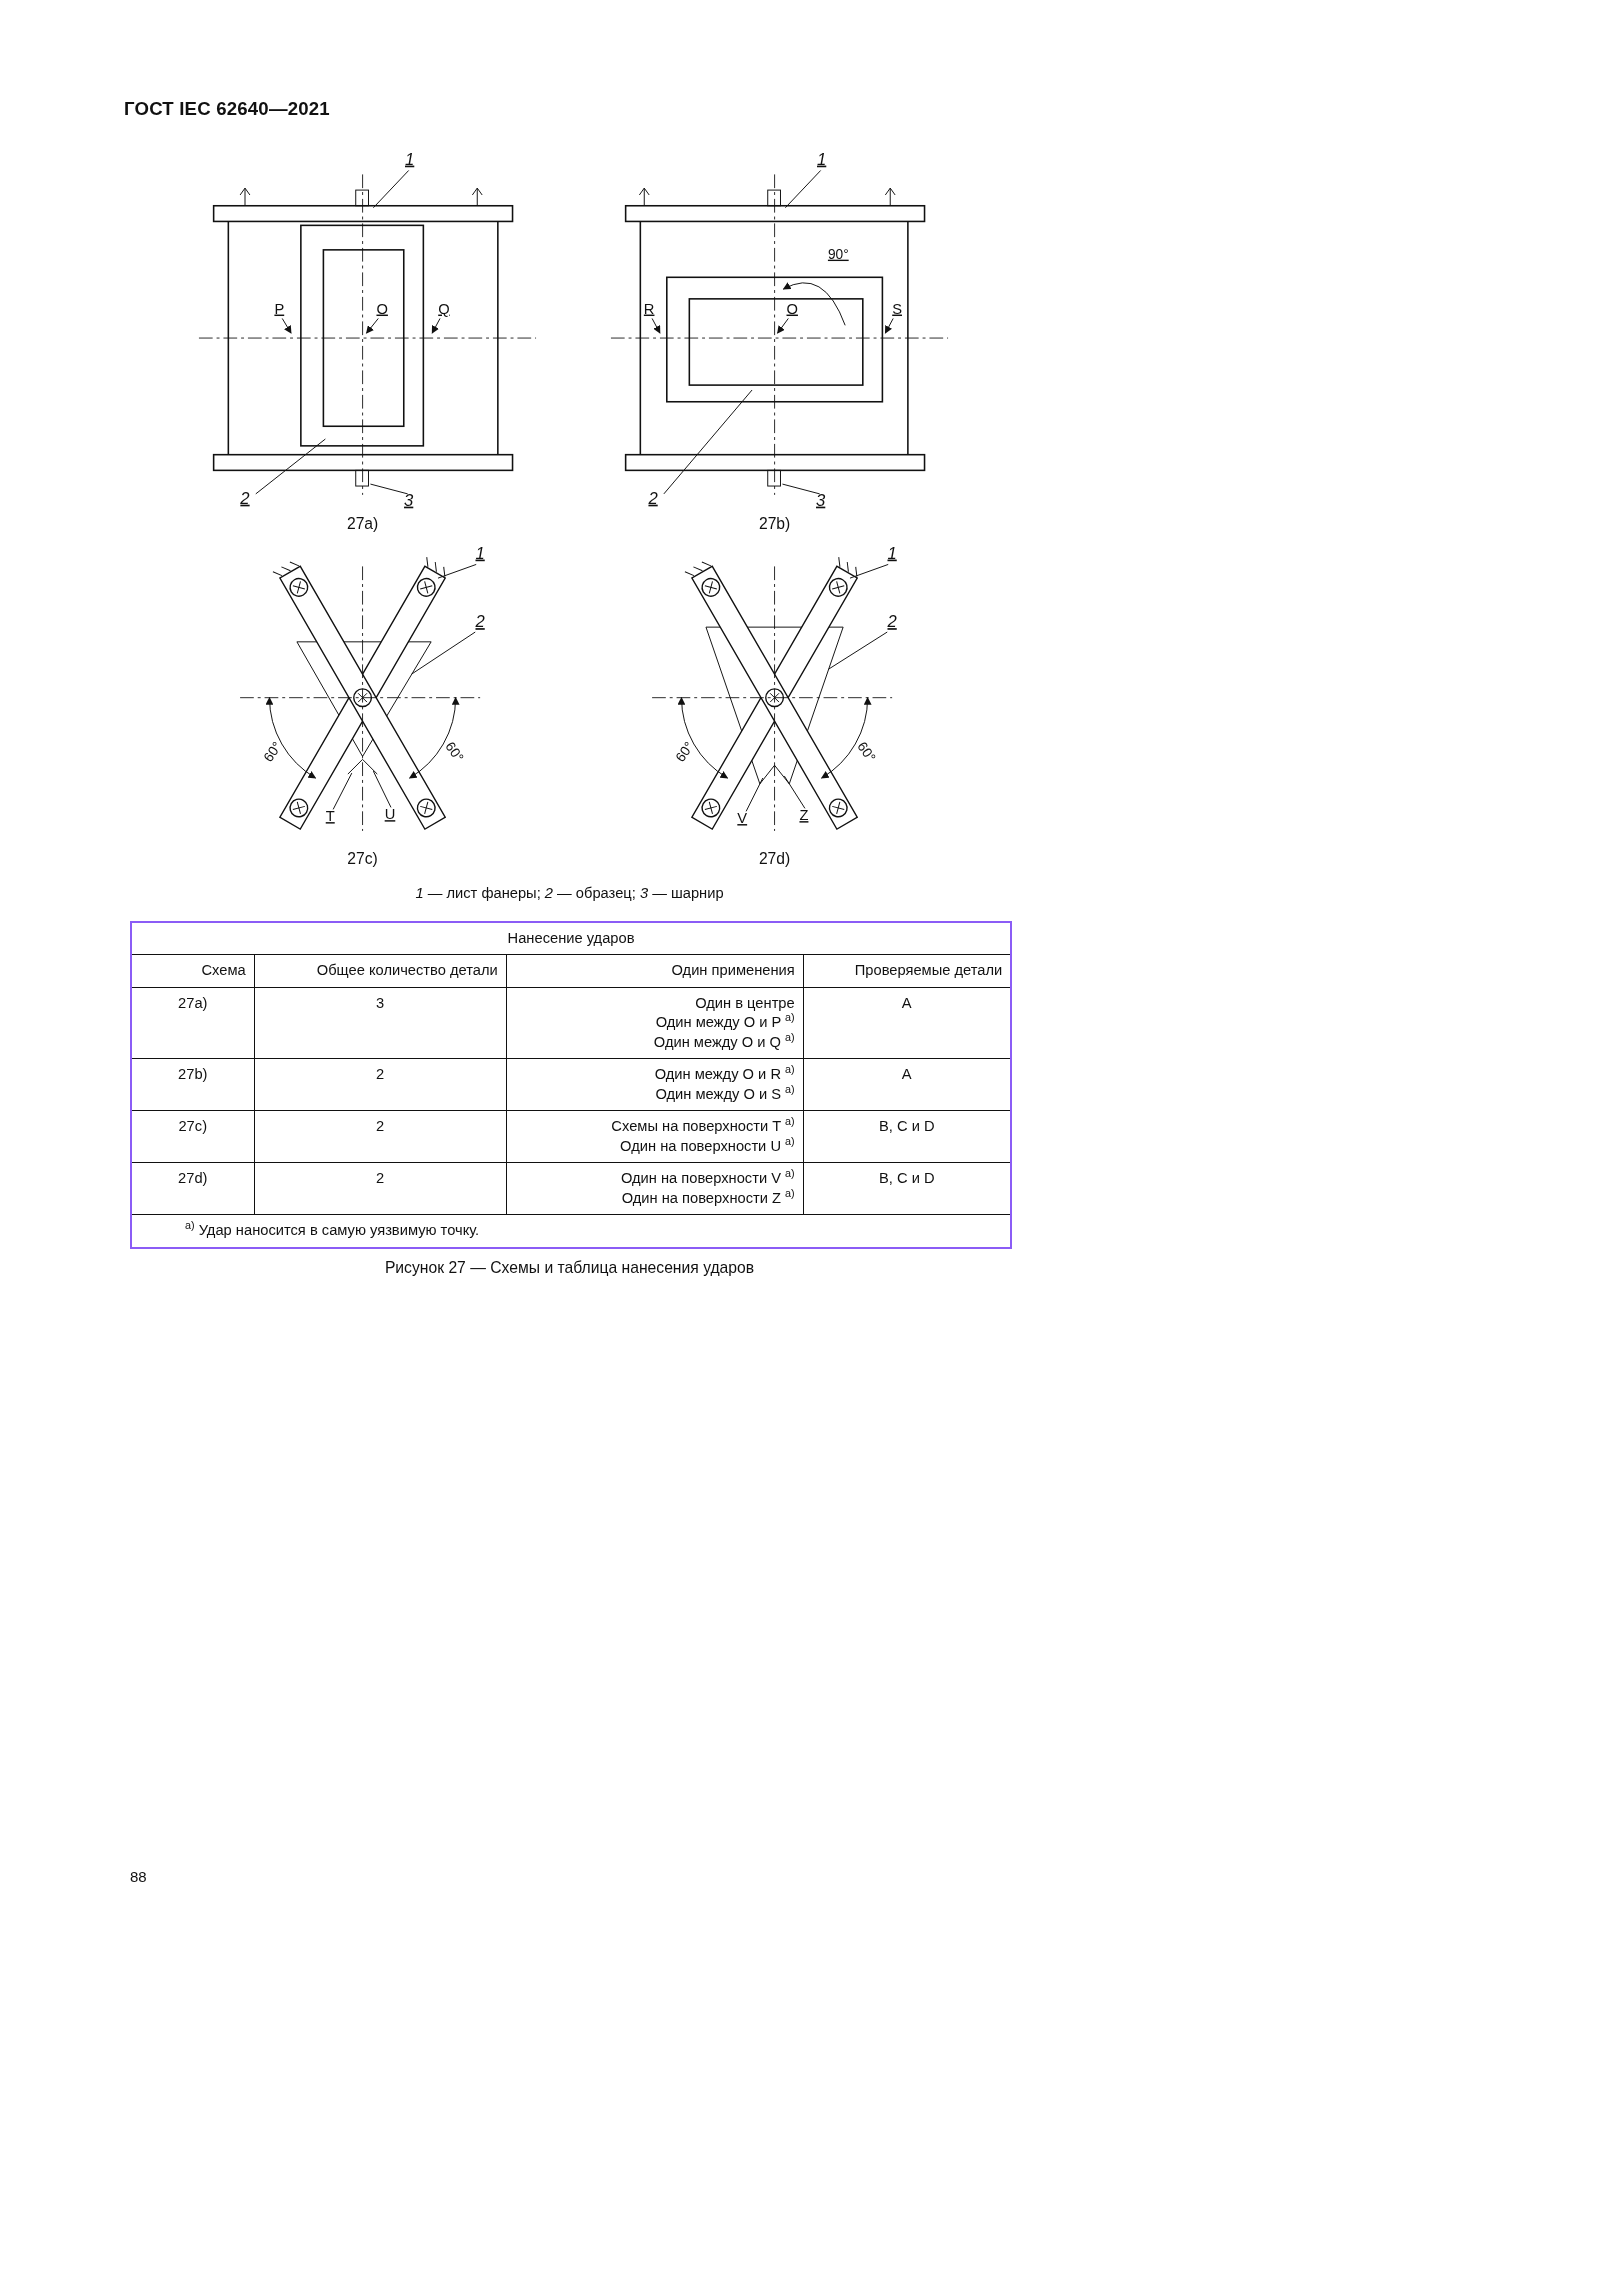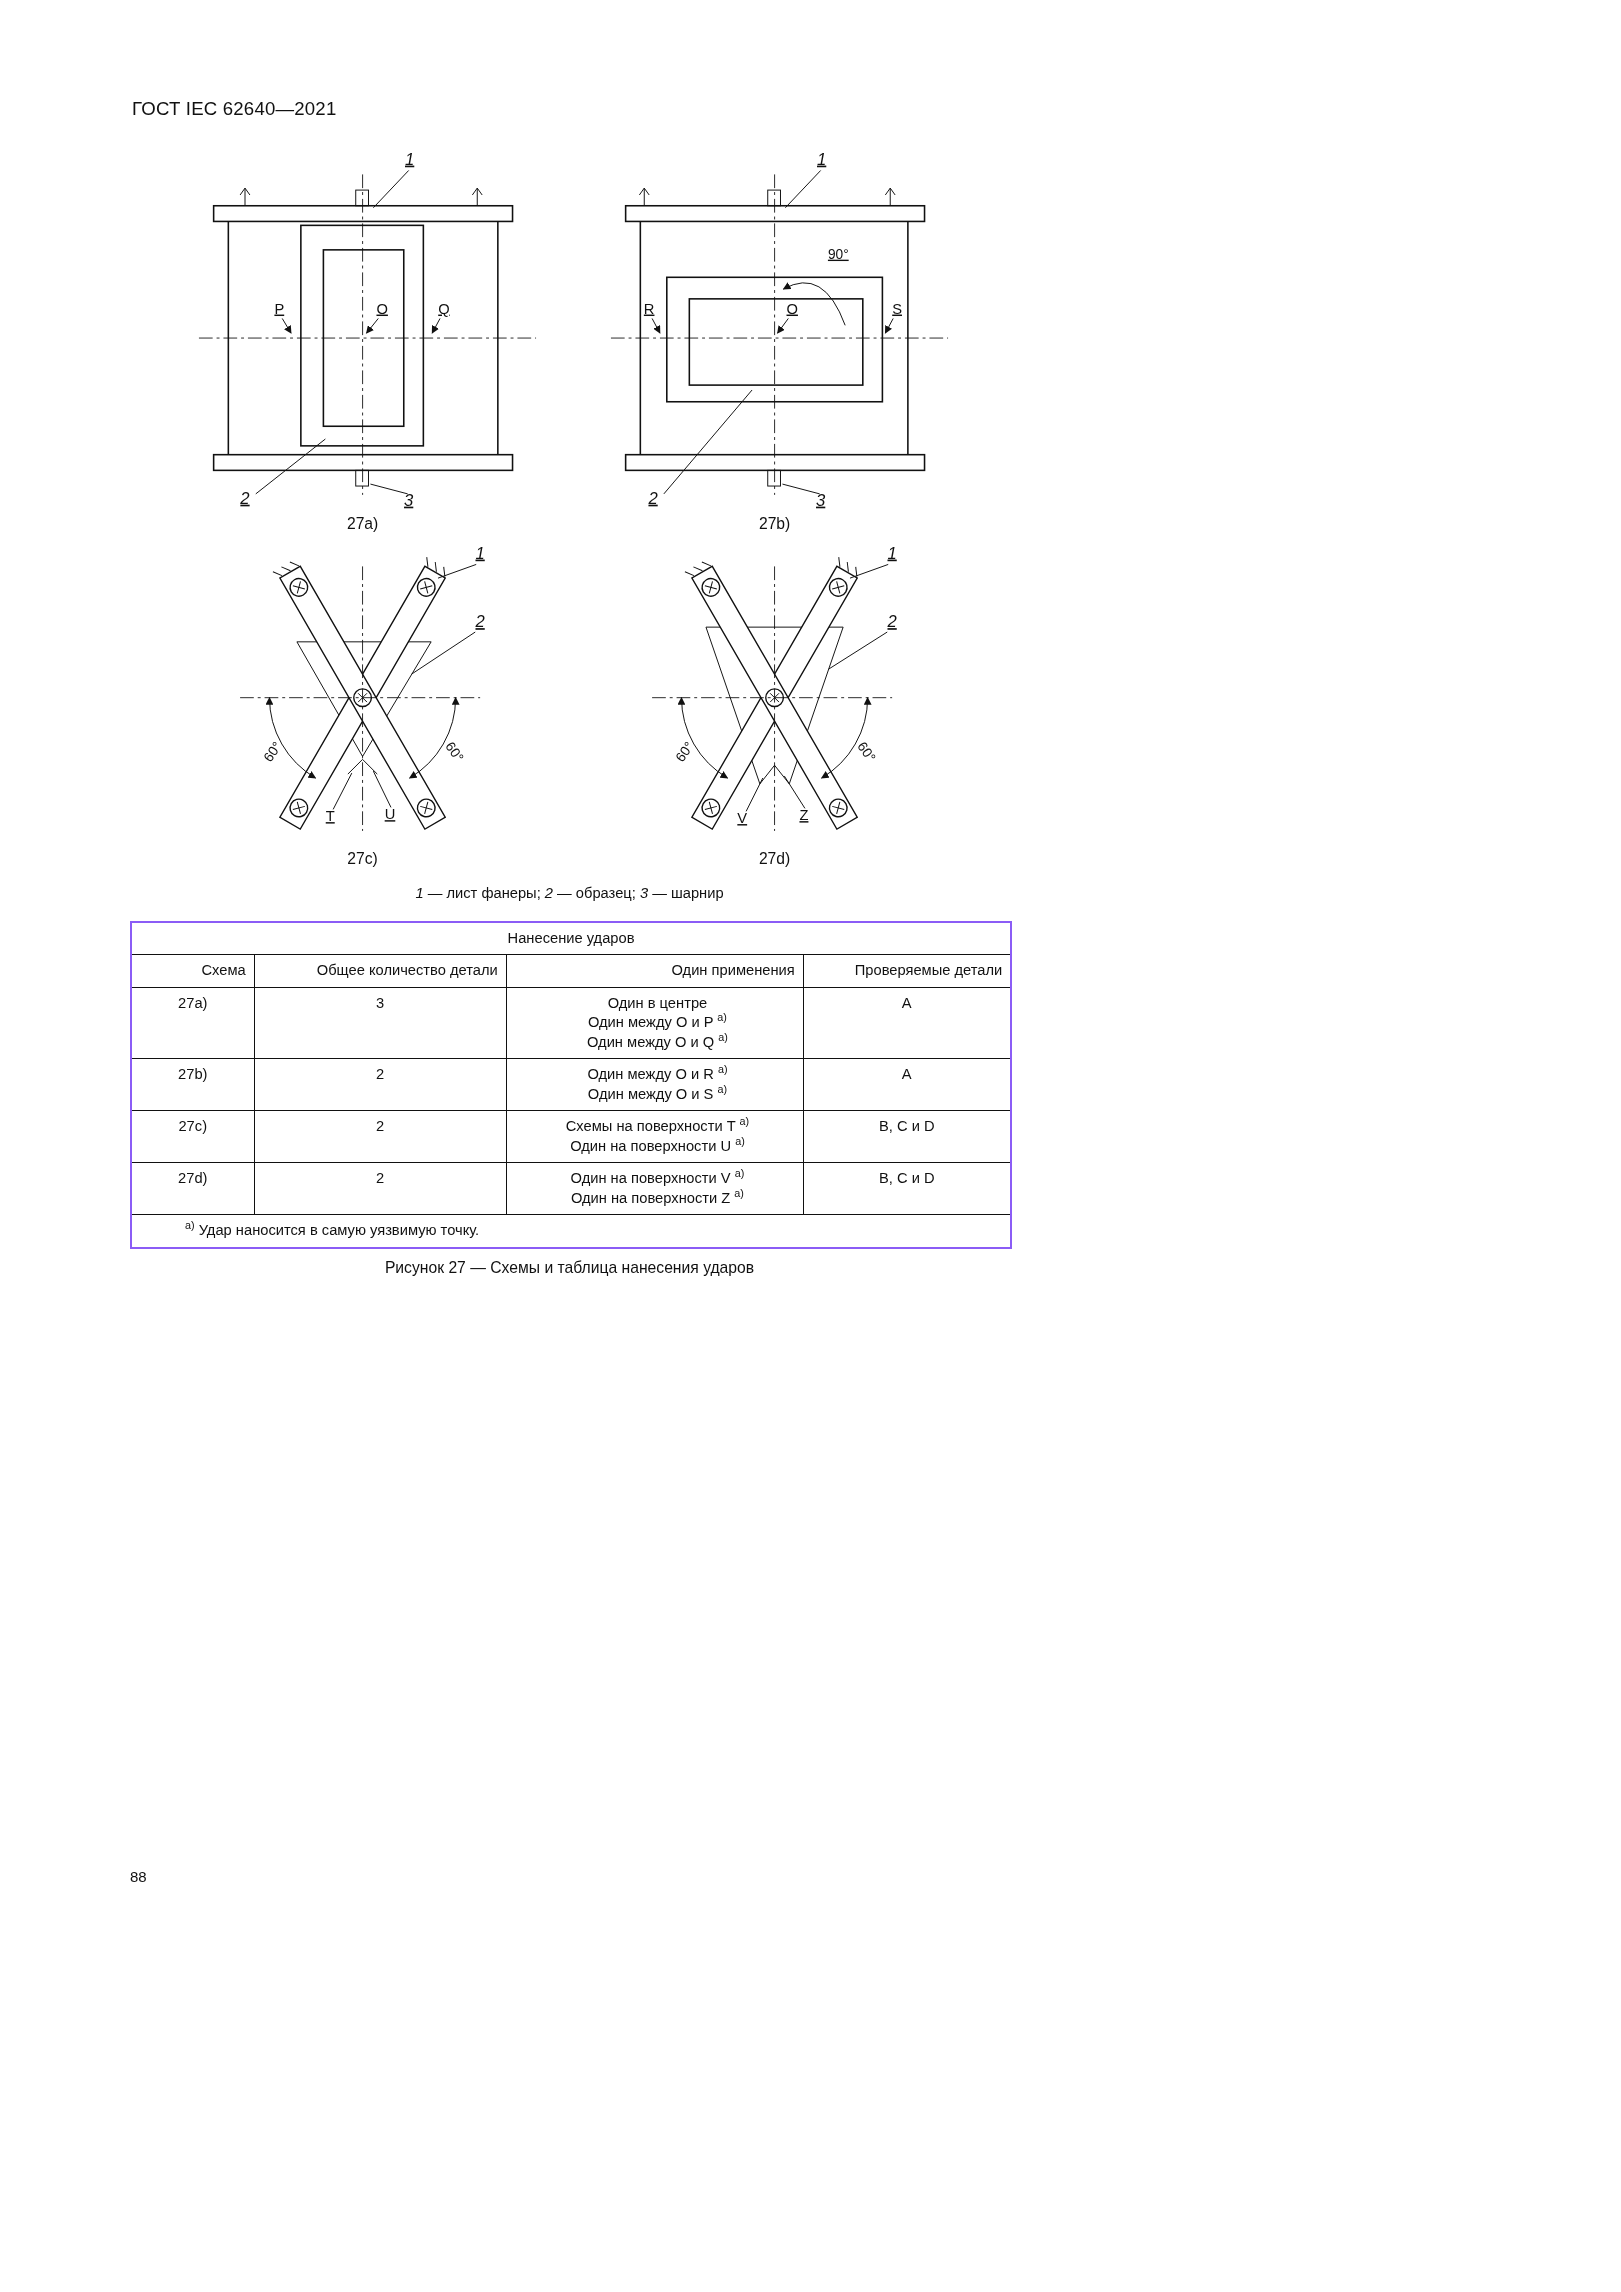--- a/index.html
+++ b/index.html
@@ -2,22 +2,22 @@
 <html><head>
 <meta charset="utf-8">
 <style>
   html,body { margin:0; padding:0; background:#e8e8e8; }
   .page {
     position:relative; width:1621px; height:2293px; margin:0 auto;
     background:#ffffff; font-family:"Liberation Sans", sans-serif; color:#111;
     overflow:hidden;
   }
   .doc-header {
-    position:absolute; left:132px; top:98px;
-    font-size:18.6px; font-weight:normal; letter-spacing:0.2px;
+    position:absolute; left:124px; top:98px;
+    font-size:18.6px; font-weight:bold; letter-spacing:0.2px;
   }
   svg.fig { position:absolute; overflow:visible; }
   svg text { font-family:"Liberation Sans", sans-serif; fill:#111; }
   .lbl { font-size:15px; text-decoration:underline; }
   .ang { font-size:14px; }
   .angu { font-size:14px; text-decoration:underline; }
   .co  { font-size:17px; font-style:italic; text-decoration:underline; }
   .figcap { font-size:16px; }
   .s  { fill:none; stroke:#111; stroke-width:1.6; }
   .sb { fill:#ffffff; stroke:#111; stroke-width:1.4; }
@@ -33,21 +33,21 @@
     border-collapse:collapse; border:2px solid #8b5cf6;
     font-size:14.7px; table-layout:fixed;
   }
   table.tbl th, table.tbl td {
     border:1px solid #111; vertical-align:top;
     padding:5.9px 7.8px; line-height:19.6px; font-weight:normal;
   }
   .t-title td { text-align:center; }
   .t-head th { text-align:right; }
   .c-scheme, .c-count, .c-parts { text-align:center; }
-  .c-points { text-align:center; padding-left:13.7px !important; }
+  .c-points { text-align:right; padding-left:13.7px !important; }
   .tbl sup { font-size:10.8px; line-height:0; vertical-align:super; }
   .c-foot { padding-left:53px !important; }
   .fig-caption {
     position:absolute; left:130px; top:1259px; width:879px;
     text-align:center; font-size:15.7px;
   }
   .page-num { position:absolute; left:130px; top:1868px; font-size:15px; }
 </style>
 </head>
 <body>

